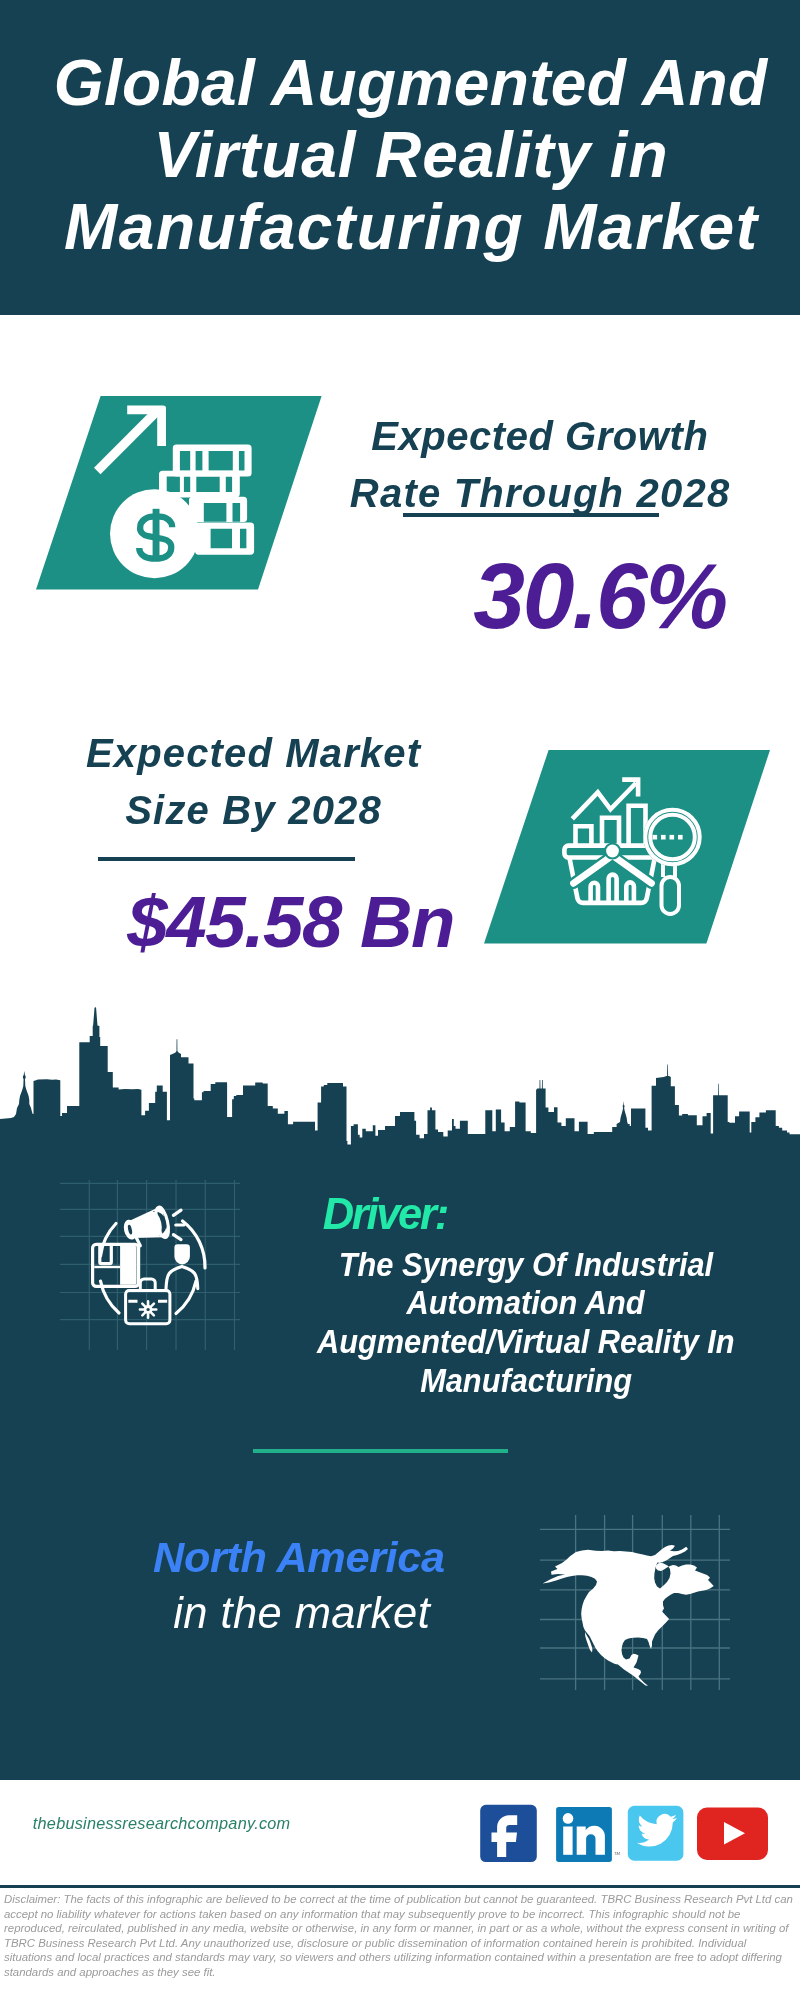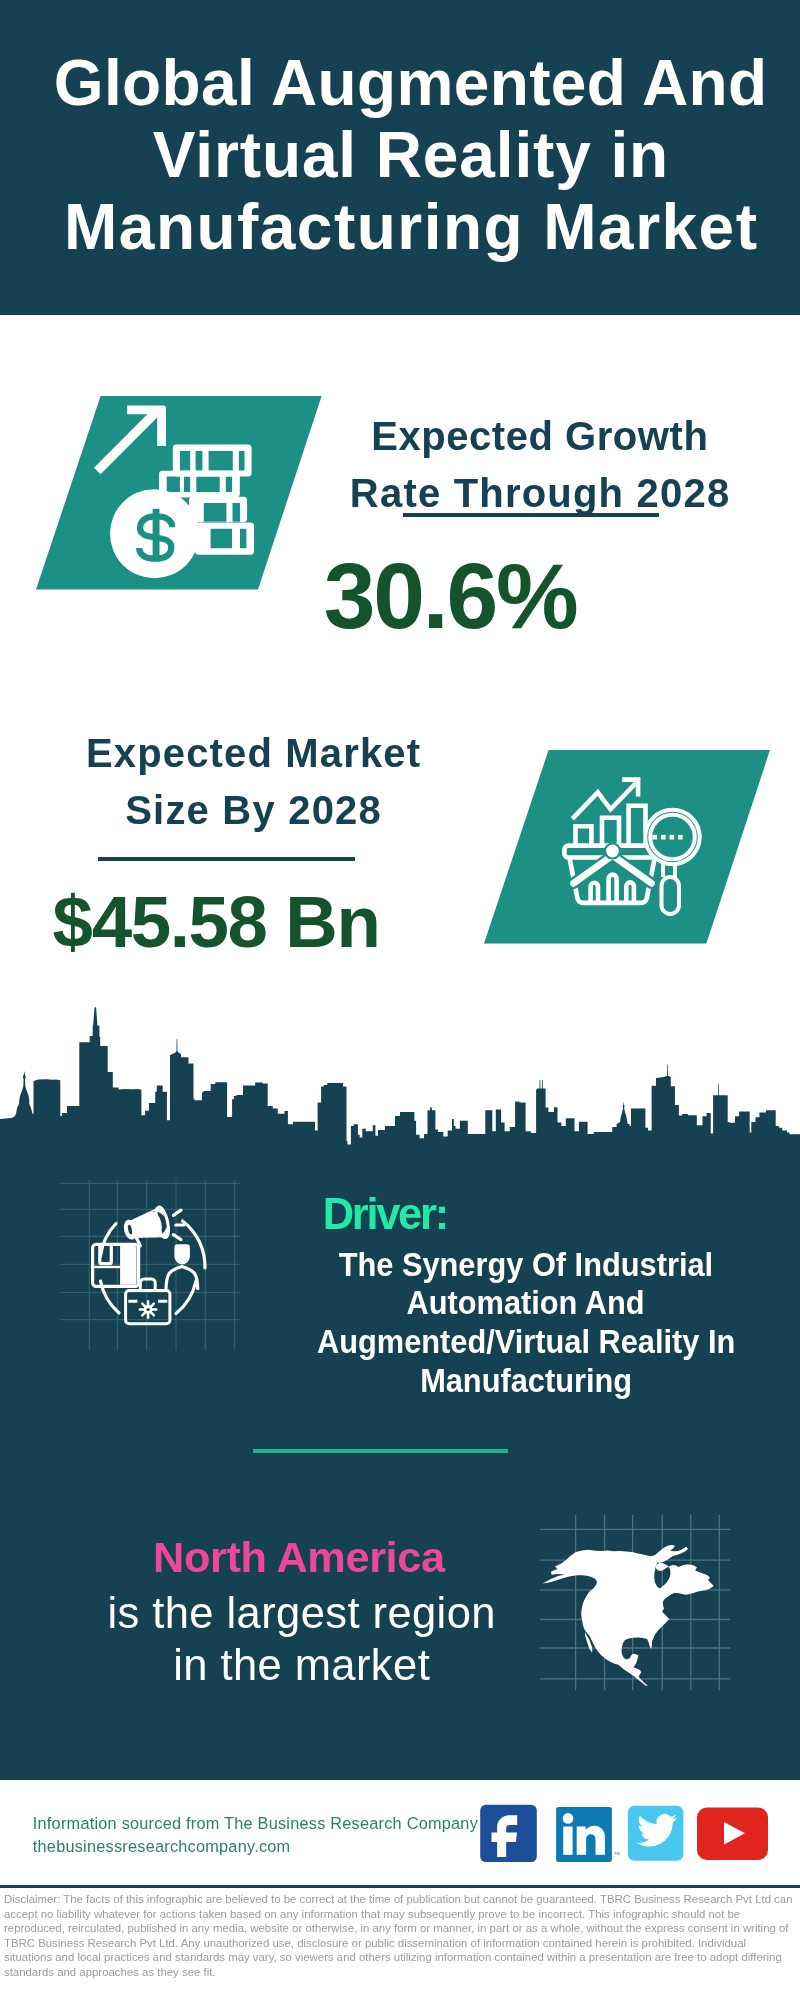--- a/index.html
+++ b/index.html
@@ -1,34 +1,34 @@
 <!DOCTYPE html>
 <html><head>
 <meta charset="utf-8">
 <style>
   *{box-sizing:border-box;margin:0;padding:0;}
   html,body{width:800px;height:2000px;}
   body{font-family:"Liberation Sans",sans-serif;background:#fff;overflow:hidden;
        -webkit-font-smoothing:antialiased;}
-  .page{position:relative;width:800px;height:2000px;background:#fff;overflow:hidden;}
+  .page{position:relative;width:800px;height:2000px;background:#fff;overflow:hidden;font-style:italic;}
 
   
   .header{position:absolute;left:0;top:0;width:800px;height:315px;background:#164152;}
   .header-title{position:absolute;left:10.5px;top:47.2px;width:800px;text-align:center;color:#fff;
     font-weight:bold;font-size:64px;line-height:72.1px;}
   .header-title .tl1{letter-spacing:0.37px;text-indent:0.37px;}
   .header-title .tl2{letter-spacing:0.88px;text-indent:0.88px;}
   .header-title .tl3{letter-spacing:1.47px;text-indent:1.47px;}
 
   
   .para{position:absolute;}
   .stat-txt{position:absolute;text-align:center;}
   .stat-head{color:#164152;font-weight:bold;font-size:40px;line-height:57.15px;}
   .stat-rule{position:absolute;height:4px;background:#164152;}
-  .stat-val{position:absolute;color:#14532d;font-weight:bold;text-align:left;white-space:nowrap;}
+  .stat-val{position:absolute;color:#4c1d95;font-weight:bold;text-align:right;white-space:nowrap;}
   .hl1{letter-spacing:0.55px;text-indent:0.55px;margin-top:29px;}
   .hl2{letter-spacing:1.2px;text-indent:1.2px;}
   .hl3{letter-spacing:1.16px;text-indent:1.16px;}
   .hl4{letter-spacing:1.2px;text-indent:1.2px;}
 
   #stat1-shape{left:36px;top:396px;width:286px;height:193.5px;}
   #stat1-txt{left:329.5px;top:378.5px;width:420px;}
   #stat1-rule{left:403px;top:512.9px;width:255.6px;height:4.1px;}
   #stat1-val{left:326px;top:550px;width:400px;font-size:93px;line-height:93px;letter-spacing:-2.2px;text-indent:-2.2px;}
 
@@ -44,21 +44,21 @@
   
   #driver-icon{position:absolute;left:60px;top:1180px;width:180px;height:170px;}
   .driver-label{position:absolute;left:325px;top:1192.8px;width:400px;text-align:left;color:#22e8a8;
       font-weight:bold;font-size:43.5px;line-height:43.5px;white-space:nowrap;letter-spacing:-2.3px;text-indent:-2.3px;}
   .driver-body{position:absolute;left:226px;top:1244.8px;width:600px;text-align:center;color:#fff;
       font-weight:bold;font-size:34px;line-height:38.6px;white-space:nowrap;}
   .driver-body > div > span{display:inline-block;transform:scaleX(0.905);}
   .driver-rule{position:absolute;left:253px;top:1449px;width:255px;height:4px;background:#22b08a;}
 
   
-  .region-name{position:absolute;left:99px;top:1535.5px;width:400px;text-align:center;color:#ec4899;
+  .region-name{position:absolute;left:99px;top:1535.5px;width:400px;text-align:center;color:#3b82f6;
       font-weight:bold;font-size:43.3px;line-height:43.3px;white-space:nowrap;letter-spacing:-0.4px;text-indent:-0.4px;}
   .region-sub{position:absolute;left:101.5px;top:1586.5px;width:400px;text-align:center;color:#fff;
       font-size:43.5px;line-height:52.5px;font-weight:normal;white-space:nowrap;letter-spacing:0.42px;text-indent:0.42px;}
   #region-map{position:absolute;left:540px;top:1515px;width:190px;height:175px;}
 
   
   .footer{position:absolute;left:0;top:1780px;width:800px;height:220px;background:#fff;}
   .src-txt{position:absolute;left:32.8px;top:1812px;width:460px;color:#2b8068;
      font-size:16.3px;line-height:22.7px;letter-spacing:0.24px;white-space:nowrap;}
   .social{position:absolute;top:1800px;left:476px;width:300px;height:70px;}
@@ -228,21 +228,20 @@
   <div class="driver-body">
     <div><span>The Synergy Of Industrial</span></div>
     <div><span>Automation And</span></div>
     <div><span>Augmented/Virtual Reality In</span></div>
     <div><span>Manufacturing</span></div>
   </div>
   <div class="driver-rule"></div>
 
   <div class="region-name">North America</div>
   <div class="region-sub">
-    <div>is the largest region</div>
     <div>in the market</div>
   </div>
   <svg id="region-map" viewBox="540 1515 190 175">
     <g stroke="#4a7380" stroke-width="1.3" fill="none">
       <path d="M 575.6,1515 V 1690 M 604.6,1515 V 1690 M 632.6,1515 V 1690 M 662.3,1515 V 1690 M 690.8,1515 V 1690 M 719.3,1515 V 1690"></path>
       <path d="M 540,1529.3 H 730 M 540,1560.1 H 730 M 540,1589.8 H 730 M 540,1619.5 H 730 M 540,1648 H 730 M 540,1678.9 H 730"></path>
     </g>
     <g fill="#fff">
       <path fill-rule="evenodd" d="
   M 542.6,1583.5
@@ -285,21 +284,20 @@
   M 657.5,1562.5 L 663.0,1563.2 L 667.5,1565.5 L 670.0,1569.0 L 670.5,1573.5
   L 669.5,1578.0 L 667.0,1582.0 L 663.5,1585.5 L 660.0,1588.5 L 657.0,1586.5
   L 655.0,1582.5 L 654.2,1578.0 L 654.5,1573.0 L 655.5,1568.0 L 656.5,1564.5 Z
  "></path>
  <path d="M 585.0,1632.0 L 586.8,1635.5 L 589.0,1639.0 L 590.4,1642.5 L 591.6,1646.0 L 592.4,1649.5 L 592.0,1652.5 L 590.0,1650.0 L 588.6,1646.5 L 587.4,1643.0 L 586.2,1639.5 L 585.2,1636.0 Z"></path>
     </g>
   </svg>
 
   <div class="footer"></div>
   <div class="src-txt">
-    <div>Information sourced from The Business Research Company</div>
     <div>thebusinessresearchcompany.com</div>
   </div>
   <svg class="social" viewBox="476 1800 300 70">
     <g>
       <rect x="480.2" y="1804.8" width="56.6" height="57.3" rx="5.7" fill="#1d4e9a"></rect>
       <path d="M 517.2,1815.3 h -8.1 a 12.0,12.0 0 0 0 -12.0,12.0 v 5.2 h -5.6 v 9.6 h 5.6 v 14.8 h 9.1 v -14.8 h 9.7 l 1.1,-9.6 h -10.8 v -4.3 a 3.3,3.3 0 0 1 3.3,-3.3 h 7.7 z" fill="#fff"></path>
     </g>
     <g>
       <rect x="556.1" y="1807.0" width="55.8" height="54.9" rx="2.6" fill="#0e7ab5"></rect>
       <circle cx="568.0" cy="1818.4" r="5.3" fill="#fff"></circle>

